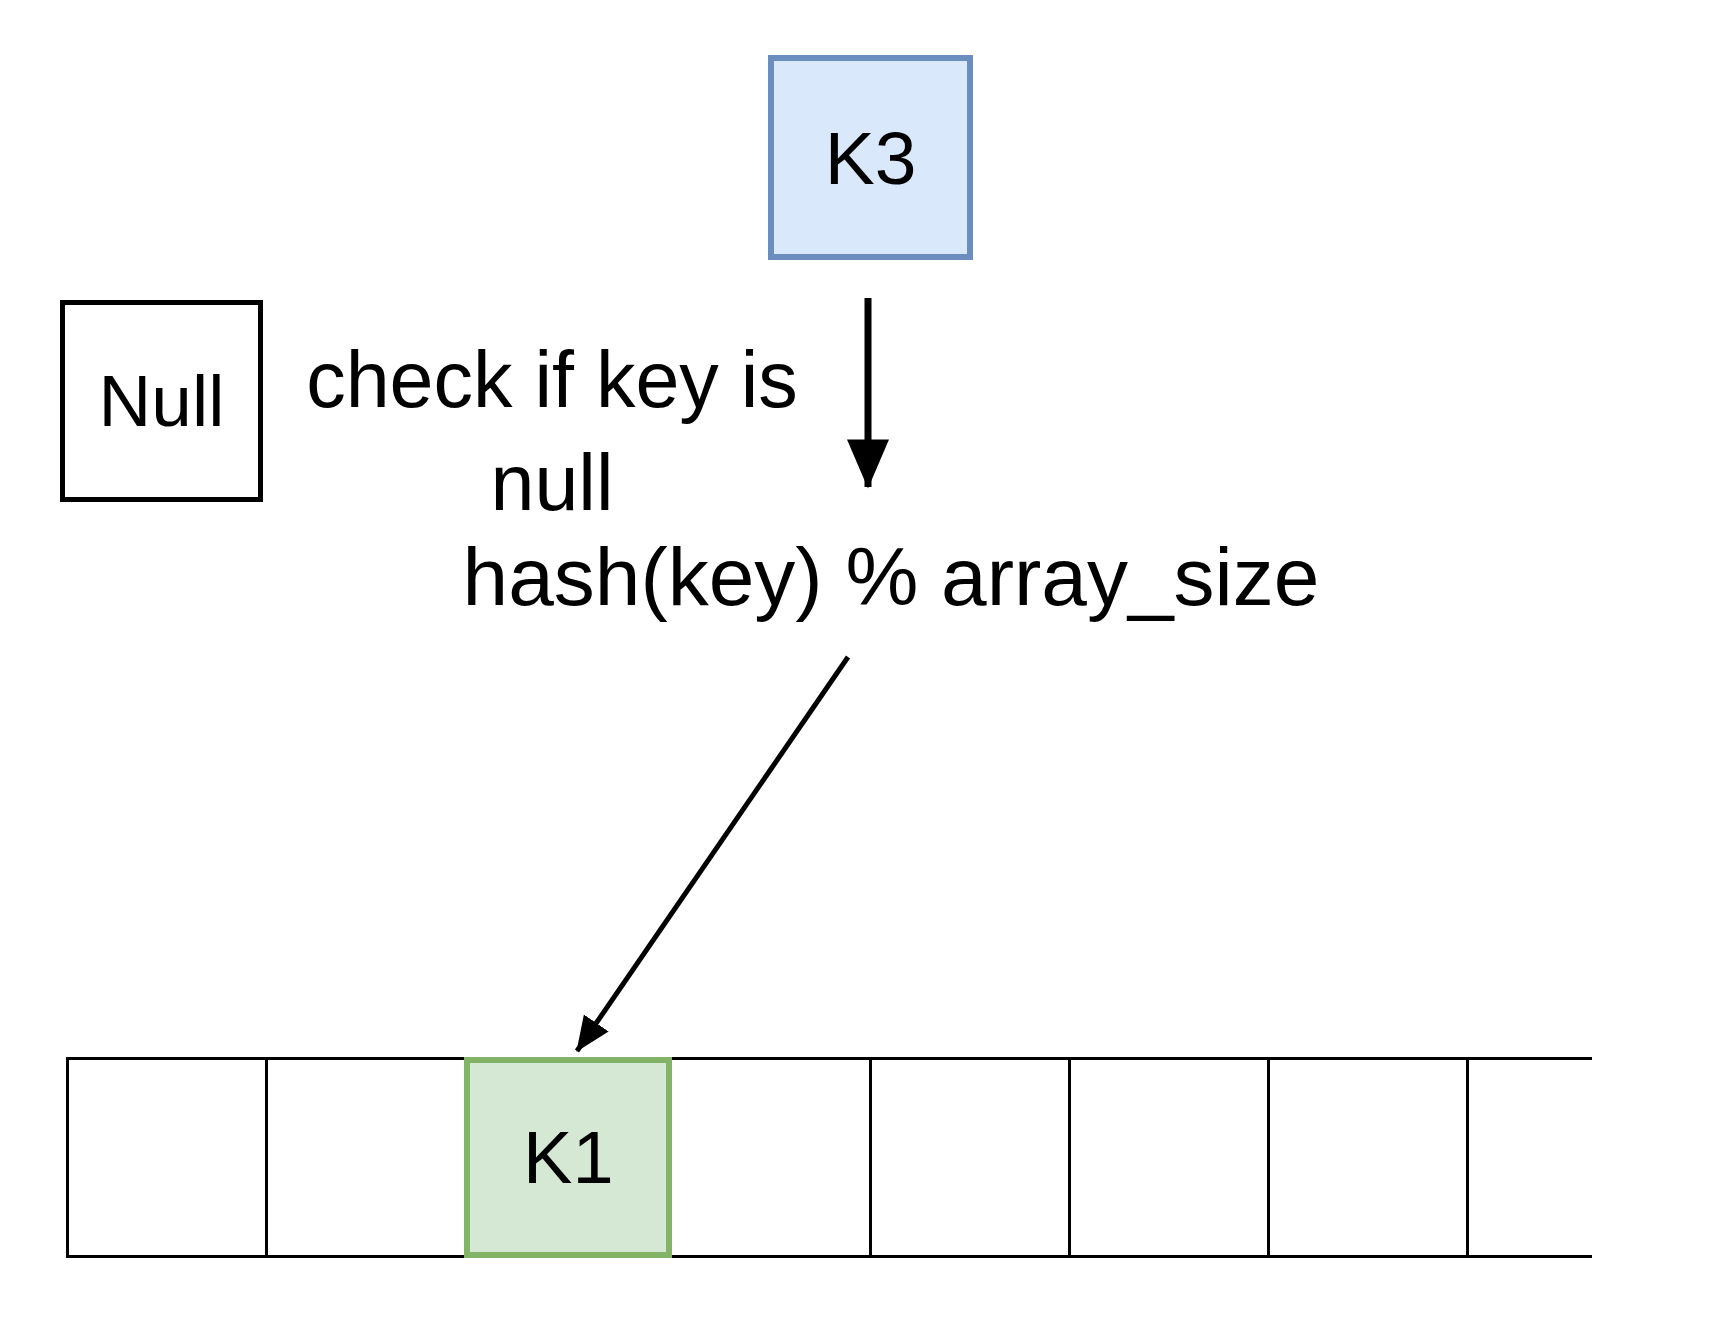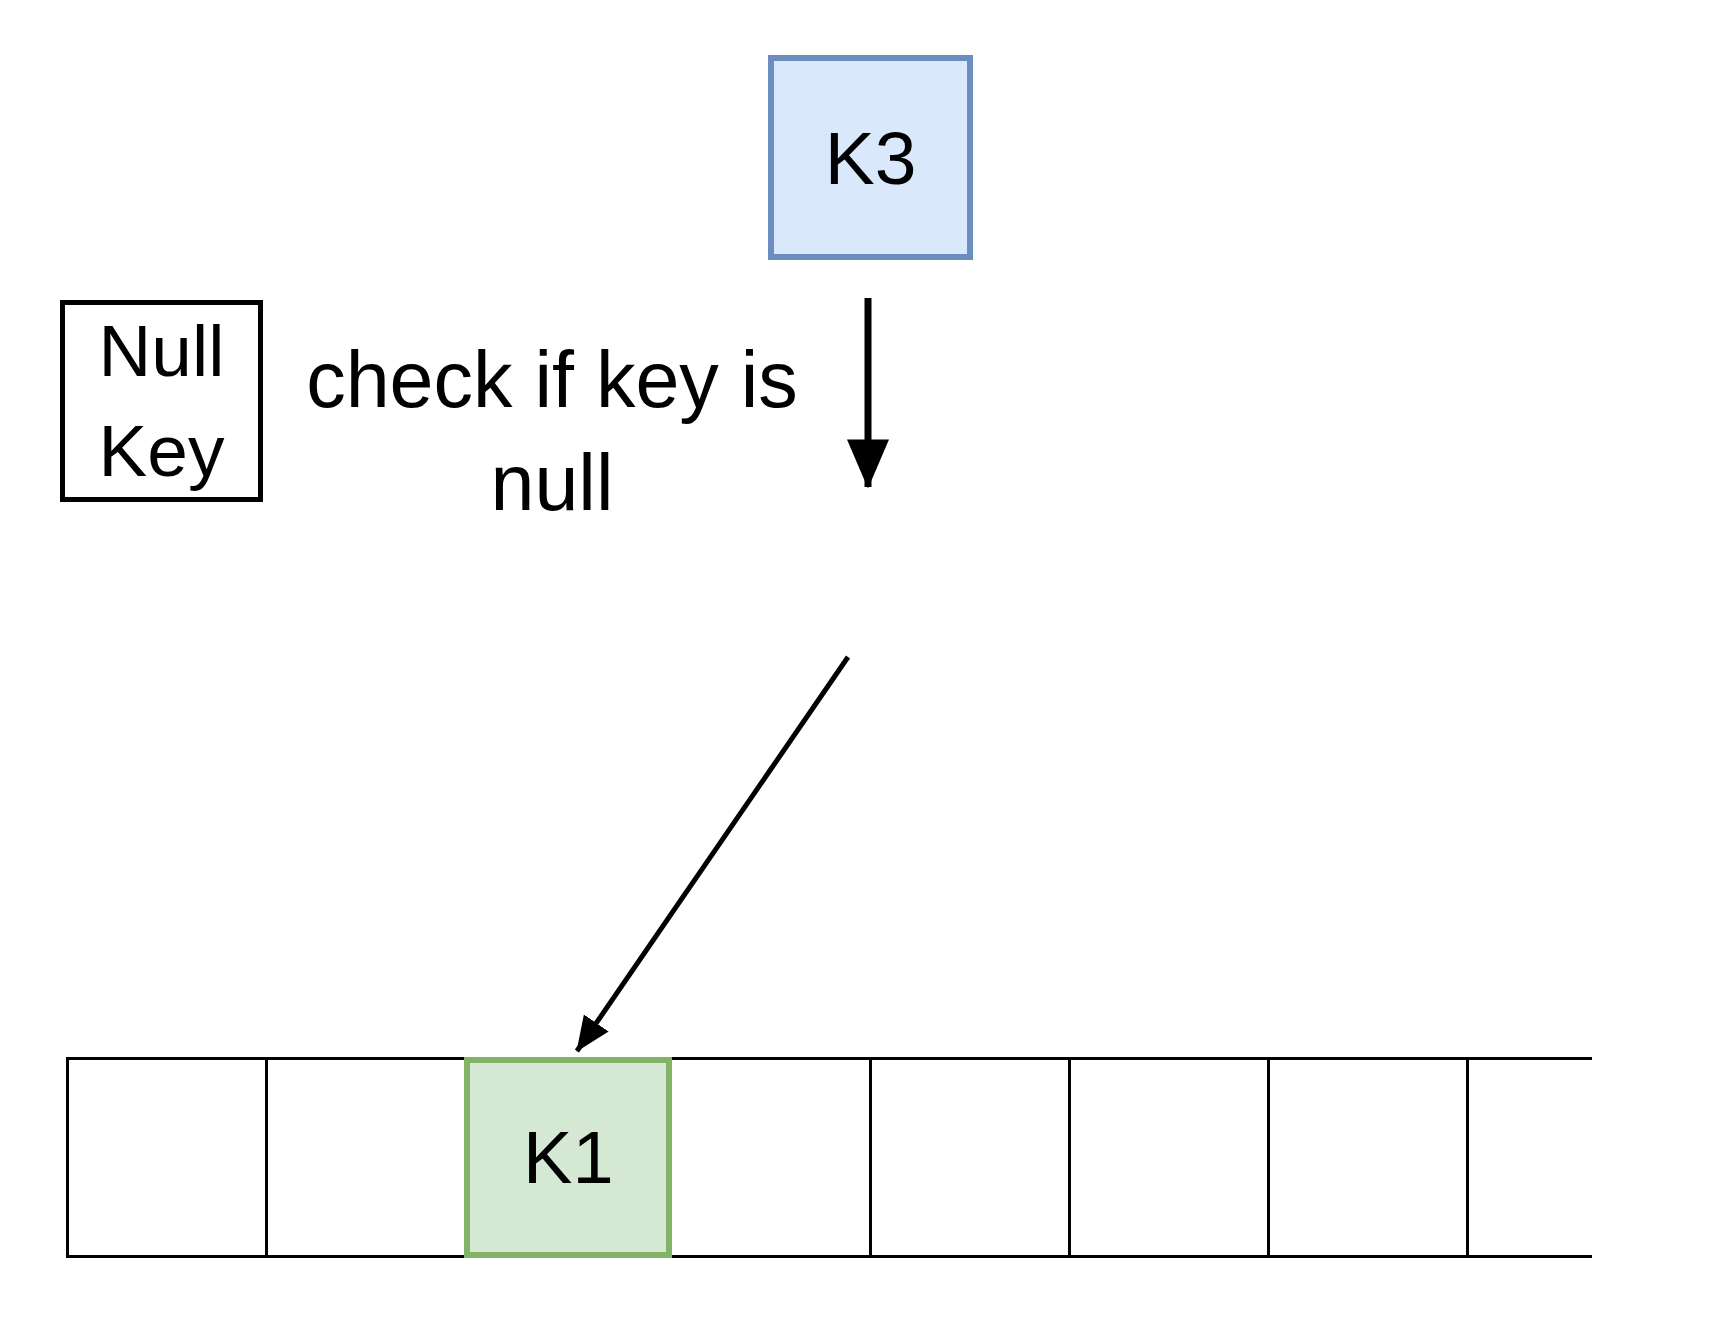--- a/index.html
+++ b/index.html
@@ -120,28 +120,28 @@
     <line x1="868" y1="298" x2="868" y2="487" stroke="#000000" stroke-width="7" marker-end="url(#arrowhead)"></line>
     <line x1="848" y1="657" x2="577" y2="1051" stroke="#000000" stroke-width="5" marker-end="url(#arrowhead)"></line>
   </svg>
 
   <div class="key-box">
     <span>K3</span>
   </div>
 
   <div class="null-key-box">
     <span>Null</span>
-    <span>Key</span>
   </div>
 
   <div class="check-annotation">
     <span>check if key is</span>
     <span>null</span>
   </div>
 
+  <div class="hash-formula">hash(key) % array_size</div>
 
   <div class="array">
       <div class="array-cell"></div>
       <div class="array-cell"></div>
       <div class="array-cell highlight">K1</div>
       <div class="array-cell"></div>
       <div class="array-cell"></div>
       <div class="array-cell"></div>
       <div class="array-cell"></div>
       <div class="array-cell"></div>

